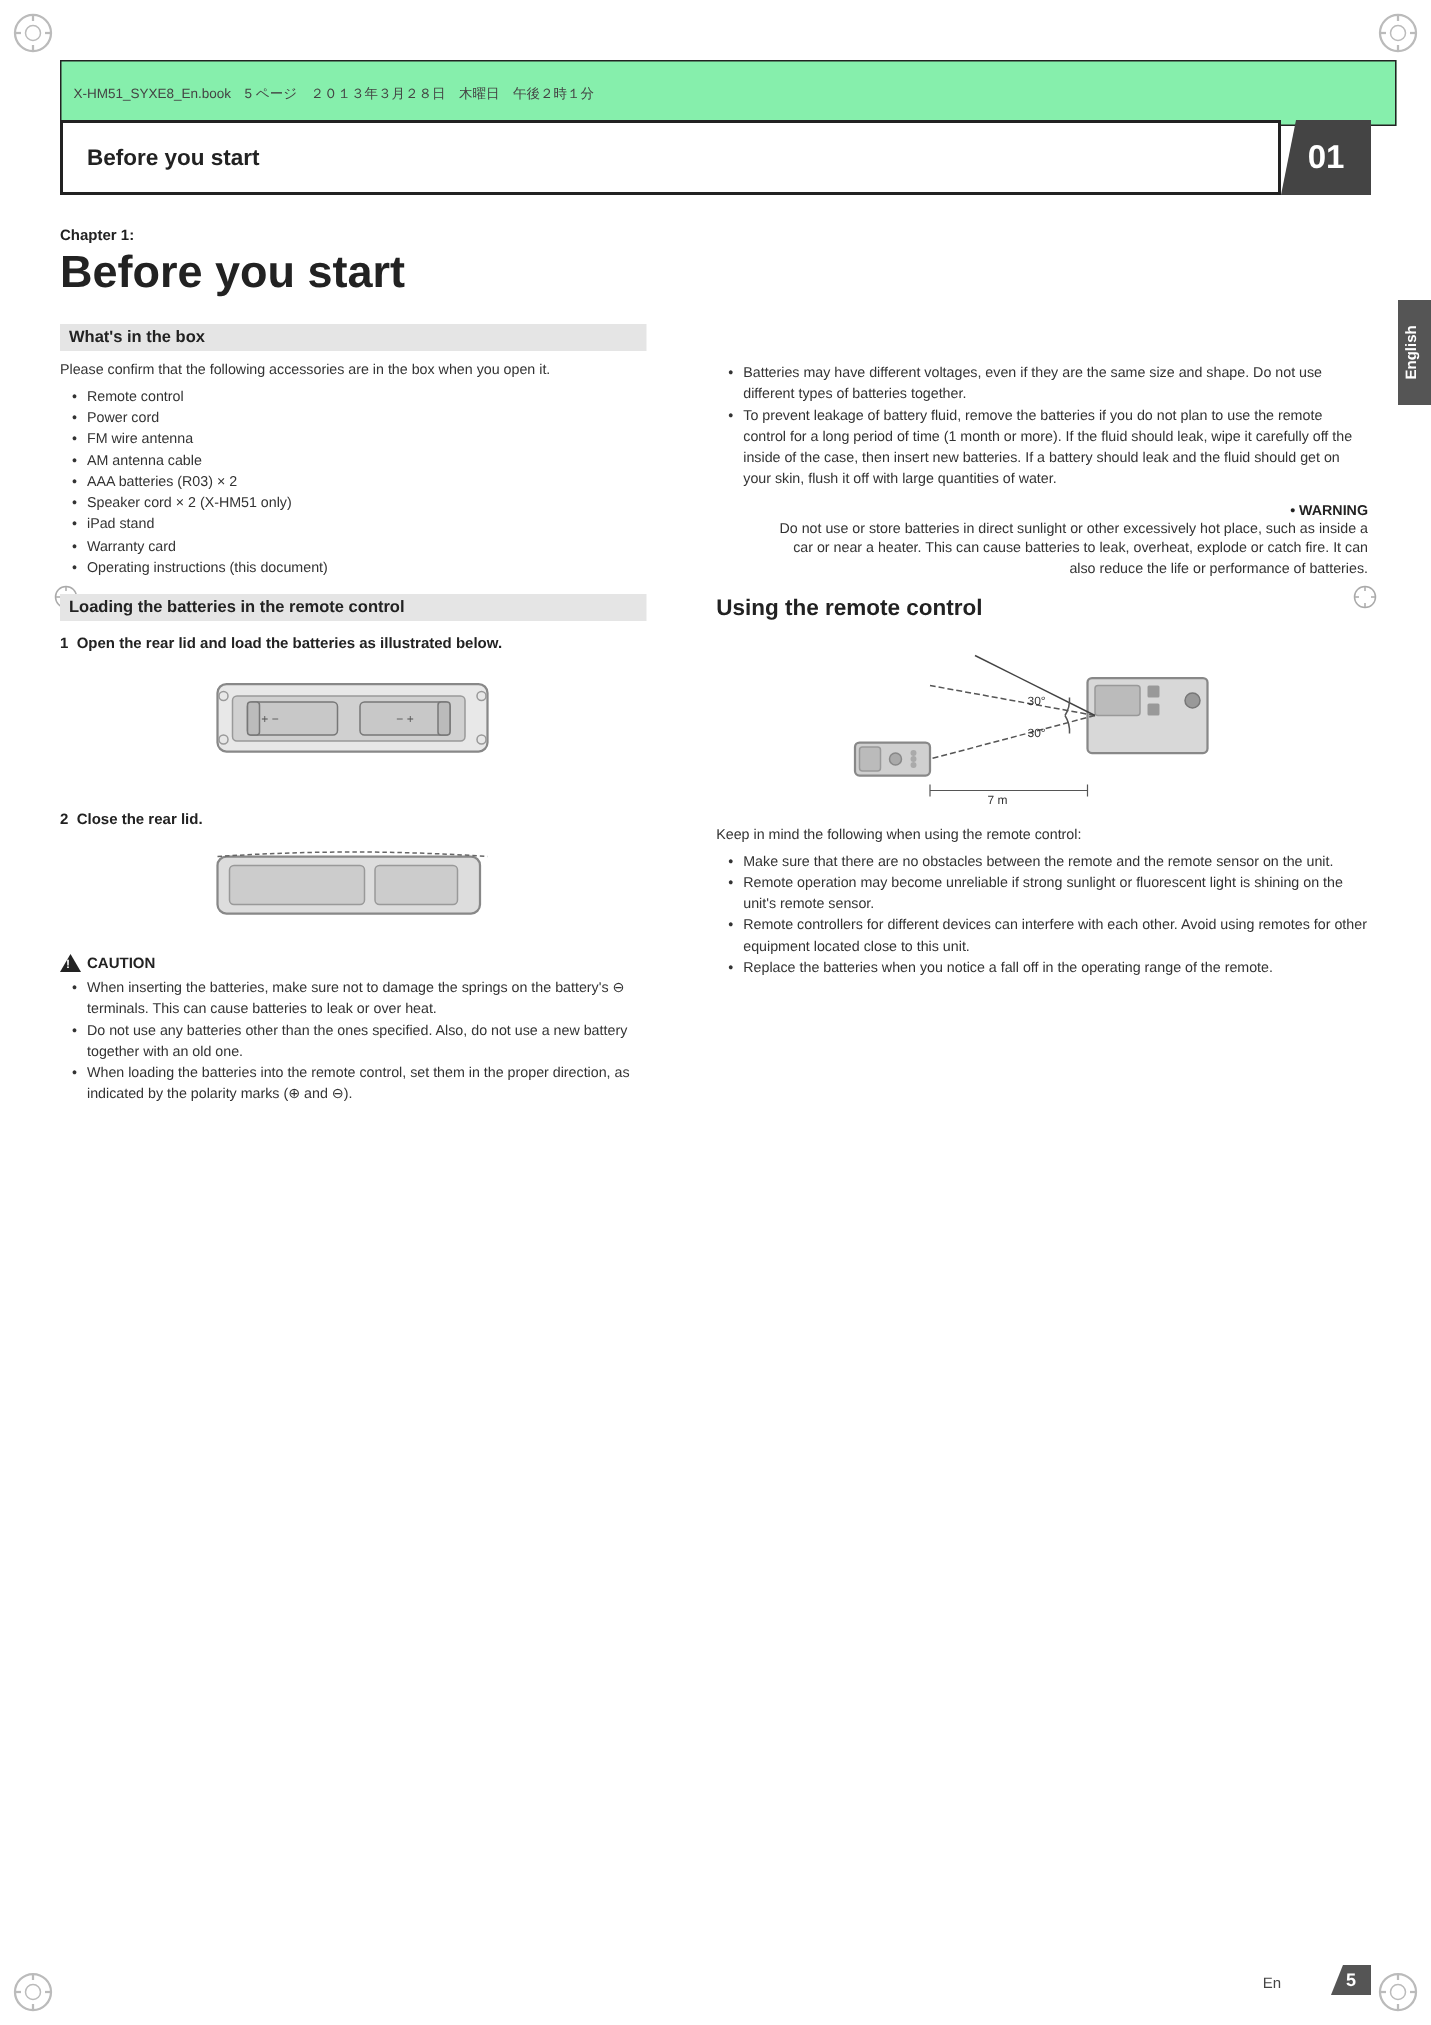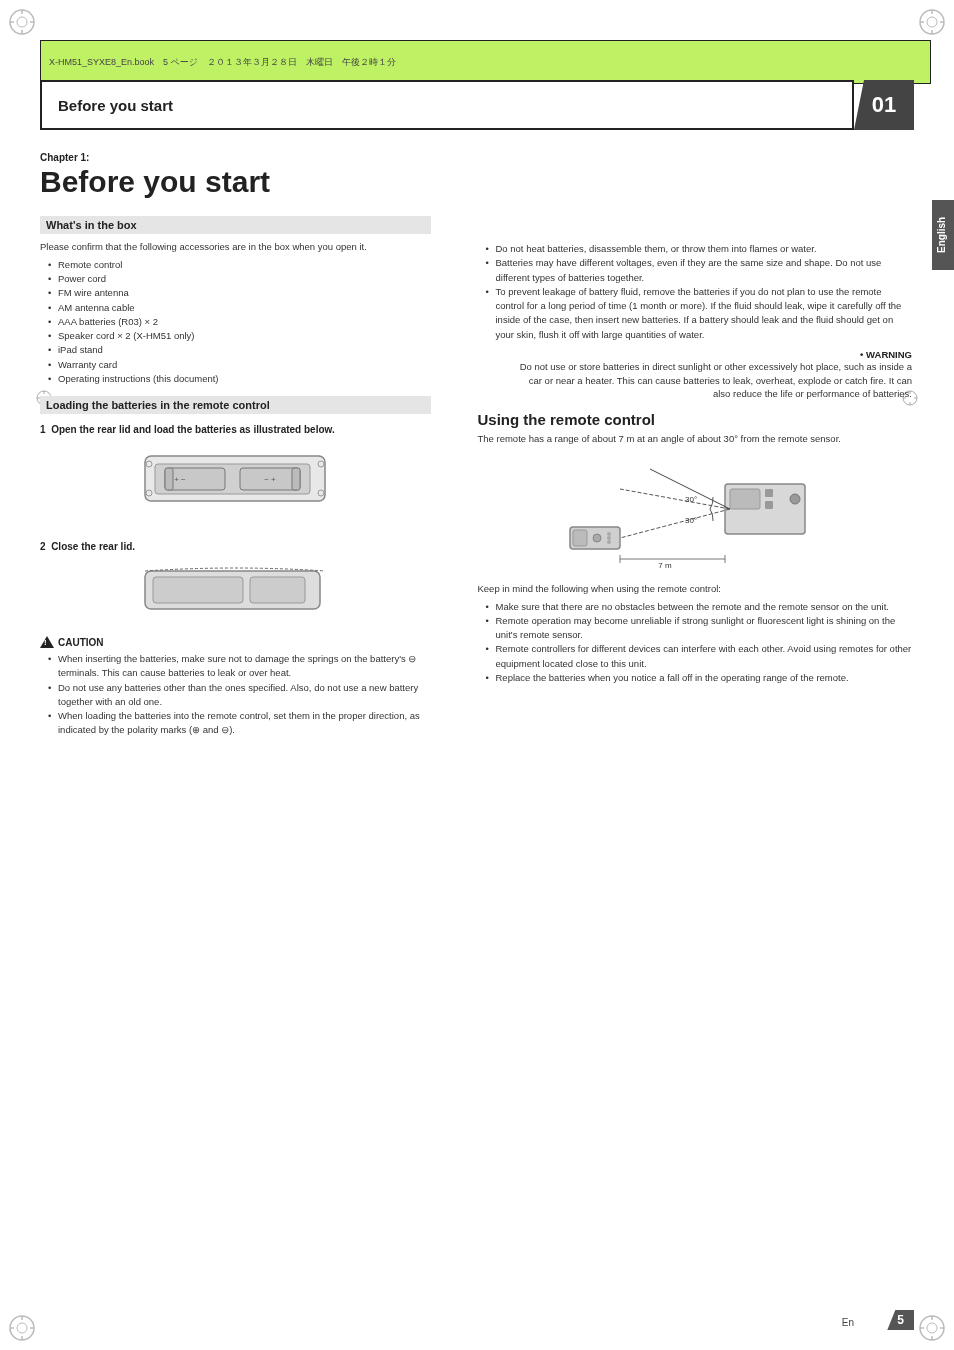--- a/index.html
+++ b/index.html
@@ -31,21 +31,21 @@
       top: 40px;
       left: 40px;
       right: 23px;
       height: 44px;
       border: 1.5px solid #222;
       display: flex;
       align-items: center;
       padding: 0 8px;
       font-size: 9px;
       color: #444;
-      background: #bef264;
+      background: #86efac;
     }
     .top-bar-text {
       flex: 1;
     }
 
     
     .header-section {
       position: absolute;
       top: 80px;
       left: 40px;
@@ -433,32 +433,30 @@
         <li>When loading the batteries into the remote control, set them in the proper direction, as indicated by the polarity marks (⊕ and ⊖).</li>
       </ul>
     </div>
 
   </div>
 
   <div class="right-col">
 
     <div style="margin-top: 100px;">
       <ul class="bullet-list">
-        <li>Do not heat batteries, disassemble them, or throw them into flames or water.</li>
         <li>Batteries may have different voltages, even if they are the same size and shape. Do not use different types of batteries together.</li>
         <li>To prevent leakage of battery fluid, remove the batteries if you do not plan to use the remote control for a long period of time (1 month or more). If the fluid should leak, wipe it carefully off the inside of the case, then insert new batteries. If a battery should leak and the fluid should get on your skin, flush it off with large quantities of water.</li>
       </ul>
 
       <div style="margin-left:24px; margin-bottom:6px;text-align:right;">
         <span style="font-size:9.5px; font-weight:bold; color:#222;">• WARNING</span>
         <p class="body-text" style="margin-left:10px;">Do not use or store batteries in direct sunlight or other excessively hot place, such as inside a car or near a heater. This can cause batteries to leak, overheat, explode or catch fire. It can also reduce the life or performance of batteries.</p>
       </div>
 
       <div class="section-header-inline">Using the remote control</div>
-      <p class="body-text">The remote has a range of about 7 m at an angle of about 30° from the remote sensor.</p>
 
       <div class="remote-diagram">
         <svg width="260" height="110" viewBox="0 0 260 110">
 
           <rect x="160" y="25" width="80" height="50" rx="3" fill="#d8d8d8" stroke="#888" stroke-width="1.5"></rect>
           <rect x="165" y="30" width="30" height="20" rx="2" fill="#bbb" stroke="#999" stroke-width="1"></rect>
           <rect x="200" y="30" width="8" height="8" rx="1" fill="#999"></rect>
           <rect x="200" y="42" width="8" height="8" rx="1" fill="#999"></rect>
           <circle cx="230" cy="40" r="5" fill="#999" stroke="#777" stroke-width="1"></circle>
 

